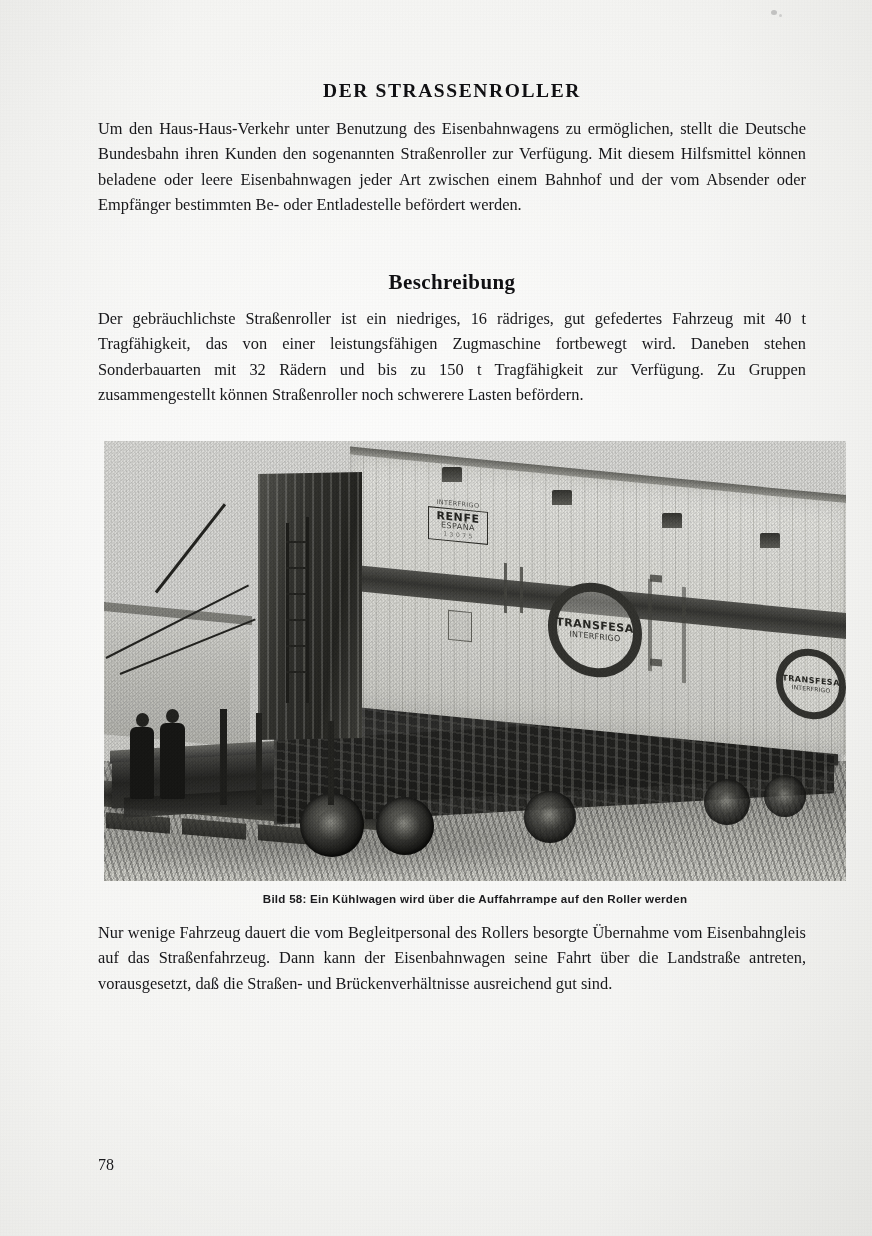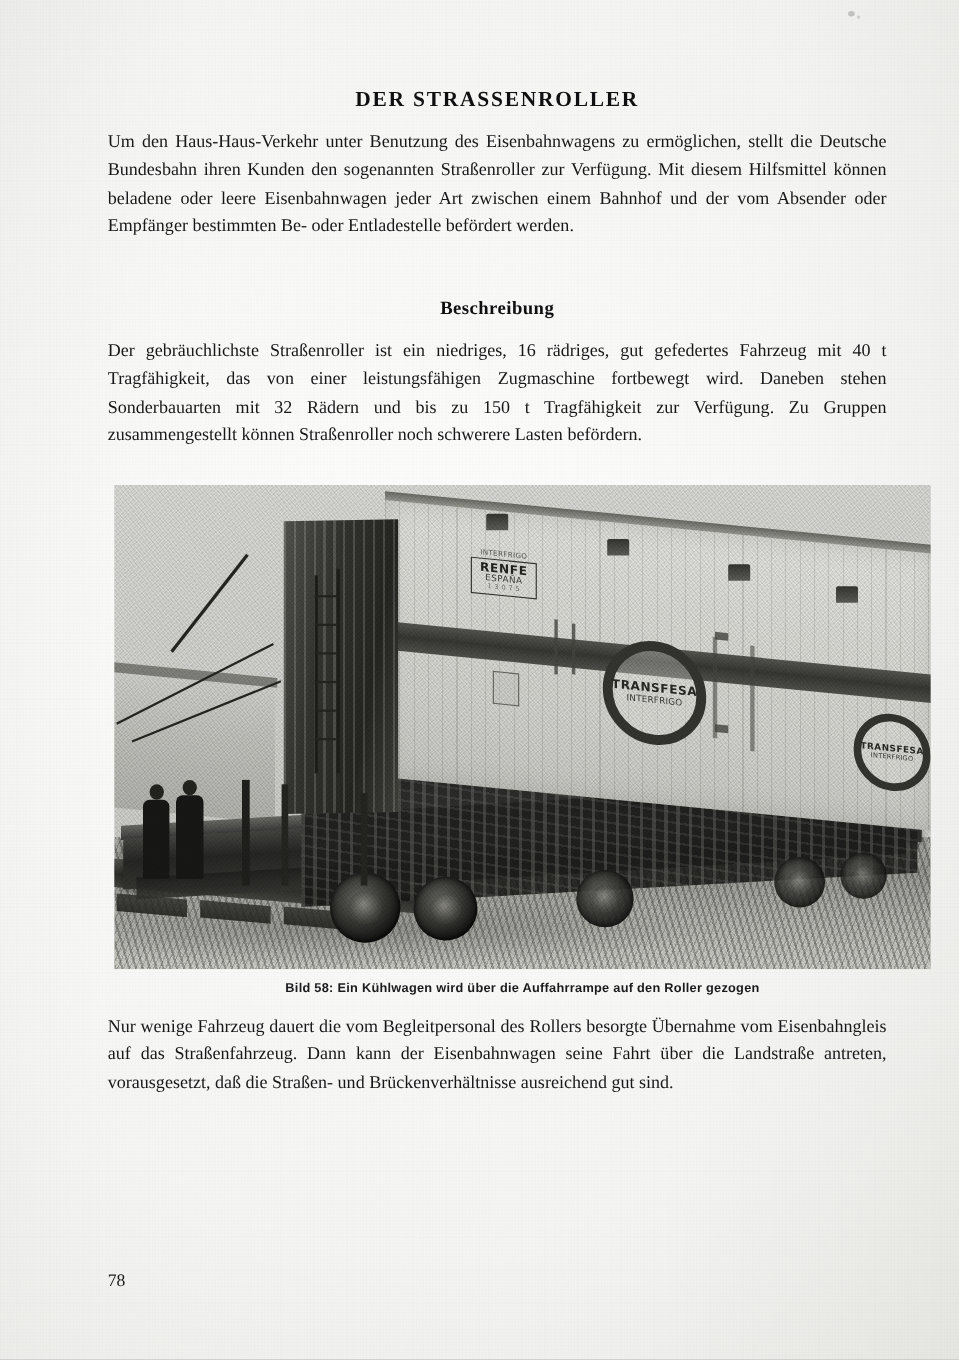--- a/index.html
+++ b/index.html
@@ -56,21 +56,21 @@
     font-size: 19.5px;
     font-weight: bold;
     letter-spacing: 1.6px;
     text-align: center;
     margin: 0;
     padding: 0;
     color: #101013;
   }
 
   h2.section-title {
-    font-size: 17px;
+    font-size: 21px;
     font-weight: bold;
     letter-spacing: .4px;
     text-align: center;
     margin: 0;
     padding: 0;
     color: #101013;
   }
 
   p.body {
     margin: 0;
@@ -601,21 +601,21 @@
       <div class="worker" style="left:56px; top:282px; width:25px; height:76px; border-radius:6px 6px 2px 2px;"></div>
 
       <div class="worker" style="left:116px; top:268px; width:7px; height:96px; background:#262623;"></div>
       <div class="worker" style="left:152px; top:272px; width:6px; height:92px; background:#2b2b28;"></div>
       <div class="worker" style="left:224px; top:280px; width:6px; height:84px; background:#2b2b28;"></div>
 
       <div class="photo-grain"></div>
       <div class="photo-grain2"></div>
     </div>
 
-    <figcaption class="caption">Bild 58: Ein Kühlwagen wird über die Auffahrrampe auf den Roller gezogen</figcaption>
+    <figcaption class="caption">Bild 58: Ein Kühlwagen wird über die Auffahrrampe auf den Roller werden</figcaption>
   </figure>
 
   <div class="col" style="top:920px;">
     <p class="body">Nur wenige Fahrzeug dauert die vom Begleitpersonal des Rollers besorgte Übernahme vom Eisenbahngleis auf das Straßenfahrzeug. Dann kann der Eisenbahnwagen seine Fahrt über die Landstraße antreten, vorausgesetzt, daß die Straßen- und Brückenverhältnisse ausreichend gut sind.</p>
   </div>
 
   <div class="folio">78</div>
 
 </div>
 

